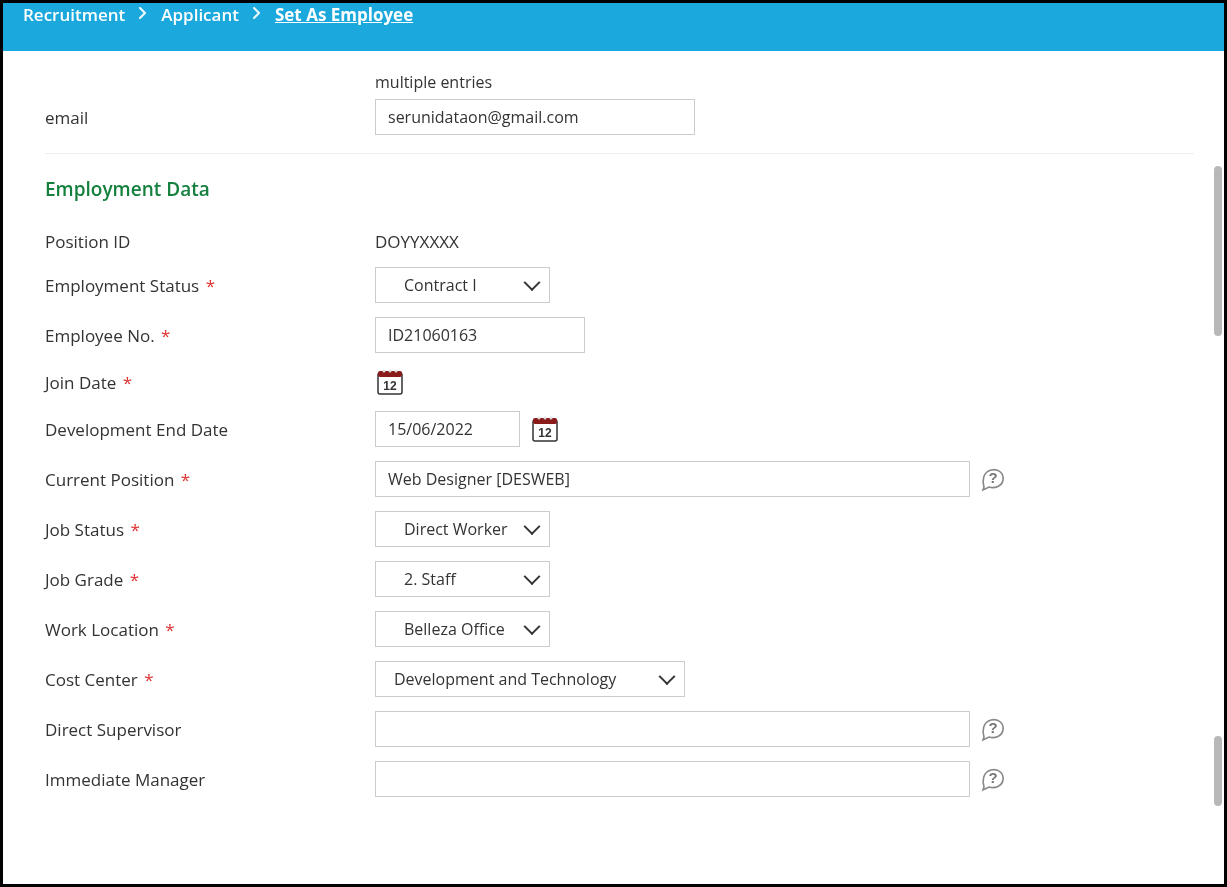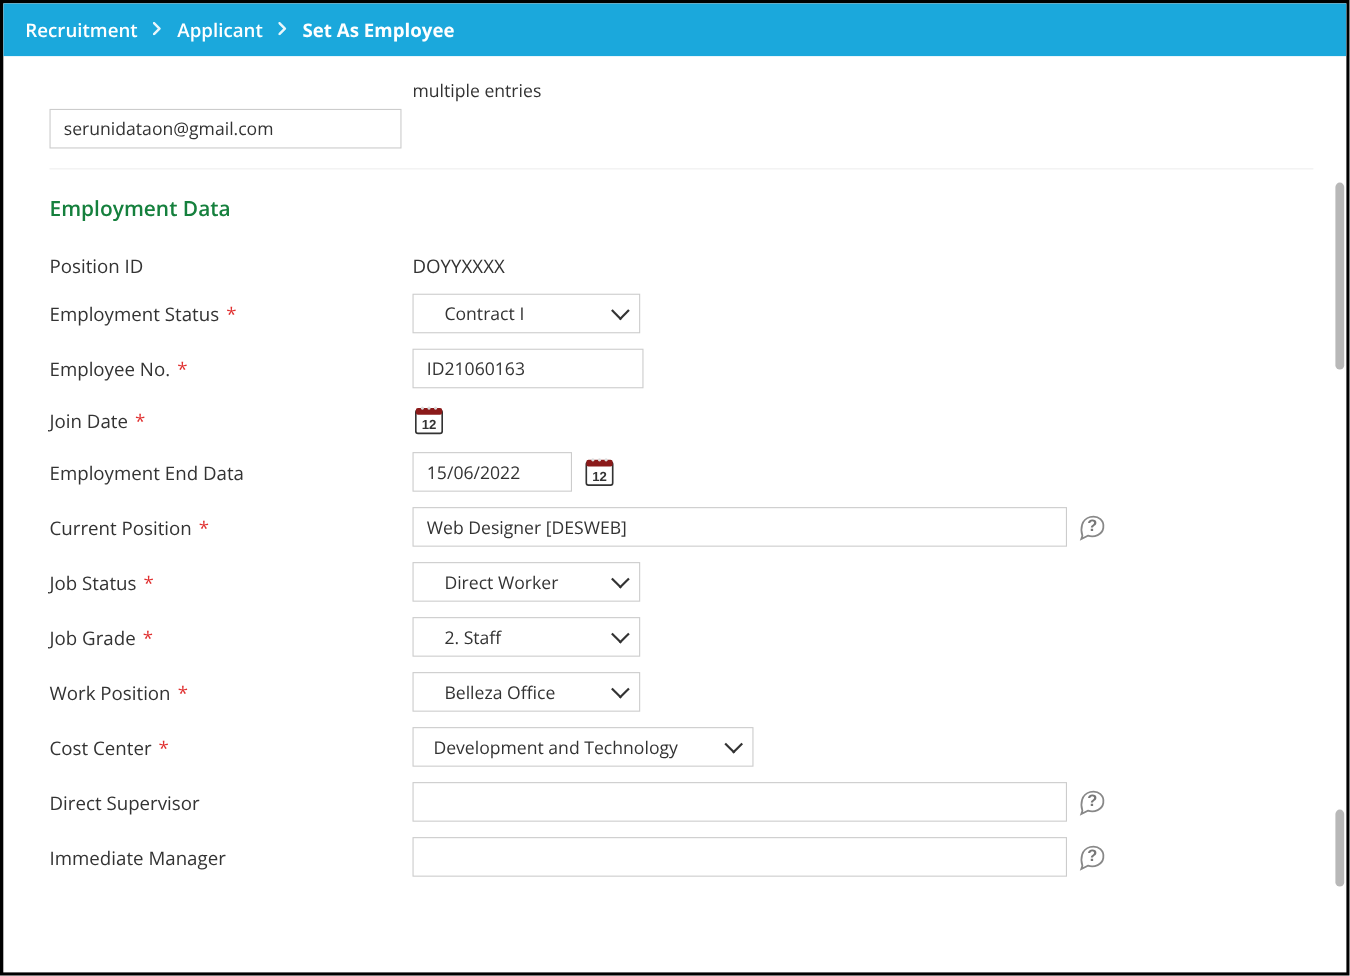--- a/index.html
+++ b/index.html
@@ -13,32 +13,32 @@
     height: 887px;
     border: 3px solid #000;
     position: relative;
     background: #fff;
     overflow: hidden;
   }
   .breadcrumb-bar {
     background: #1ba8dc;
     height: 48px;
     display: flex;
-    align-items: center;
     padding: 0 20px;
     gap: 14px;
     color: #fff;
     font-size: 17px;
   }
   .breadcrumb-bar .crumb {
     font-weight: 600;
     cursor: pointer;
   }
   .breadcrumb-bar .crumb.current {
     font-weight: 700;
+    text-decoration: underline;
   }
   .breadcrumb-bar .sep {
     font-size: 15px;
     font-weight: 700;
     opacity: 0.9;
   }
   .content-area {
     padding: 10px 30px 30px 42px;
     height: calc(100% - 48px);
     overflow: hidden;
@@ -106,21 +106,21 @@
     position: absolute;
     right: 12px;
     top: 50%;
     width: 10px;
     height: 10px;
     border-right: 2px solid #333;
     border-bottom: 2px solid #333;
     transform: translateY(-70%) rotate(45deg);
     pointer-events: none;
   }
-  .select-wrap.w-med select { width: 207px; padding-left: 28px; }
+  .select-wrap.w-med select { width: 175px; padding-left: 28px; }
   .select-wrap.w-lg select { width: 310px; }
   .section-divider {
     border: none;
     border-top: 1px solid #eee;
     margin: 18px 0 22px 0;
   }
   .section-title {
     color: #15803d;
     font-size: 19px;
     font-weight: 600;
@@ -177,20 +177,21 @@
         </svg>
     </span>
     <span class="crumb current">Set As Employee</span>
   </div>
 
   <div class="content-area">
 
     <div class="hint-text">multiple entries</div>
 
     <div class="form-row">
+      <div class="label">email</div>
       <div class="control">
         <input type="text" class="text-input w-med" value="serunidataon@gmail.com" style="">
       </div>
     </div>
 
     <hr class="section-divider">
 
     <div class="section-title">Employment Data</div>
 
     <div class="form-row">
@@ -237,21 +238,21 @@
             <circle cx="9" cy="4" r="1.5" fill="#ddd"></circle>
               <circle cx="15" cy="4" r="1.5" fill="#ddd"></circle>
               <circle cx="21" cy="4" r="1.5" fill="#ddd"></circle>
             <text x="15" y="23" text-anchor="middle" font-size="12" font-weight="700" fill="#333" font-family="Arial">12</text>
           </svg>
         </span>
       </div>
     </div>
 
     <div class="form-row">
-      <div class="label">Employment End Data</div>
+      <div class="label">Development End Date</div>
       <div class="control">
         <input type="text" class="text-input w-date" value="15/06/2022" style="">
         <span class="cal-icon">
           <svg viewBox="0 0 30 30" width="30" height="30">
             <rect x="3" y="6" width="24" height="21" rx="2" fill="#fff" stroke="#333" stroke-width="1.5"></rect>
             <rect x="3" y="4" width="24" height="6" rx="2" fill="#8b1a1a"></rect>
             <circle cx="9" cy="4" r="1.5" fill="#ddd"></circle>
               <circle cx="15" cy="4" r="1.5" fill="#ddd"></circle>
               <circle cx="21" cy="4" r="1.5" fill="#ddd"></circle>
             <text x="15" y="23" text-anchor="middle" font-size="12" font-weight="700" fill="#333" font-family="Arial">12</text>
@@ -299,21 +300,21 @@
         <div class="select-wrap w-med">
           <select>
             <option>2. Staff</option>
           </select>
         </div>
       </div>
     </div>
 
     <div class="form-row">
       <div class="label">
-        <span>Work Position</span>
+        <span>Work Location</span>
         <span class="req">*</span>
       </div>
       <div class="control">
         <div class="select-wrap w-med">
           <select>
             <option>Belleza Office</option>
           </select>
         </div>
       </div>
     </div>

